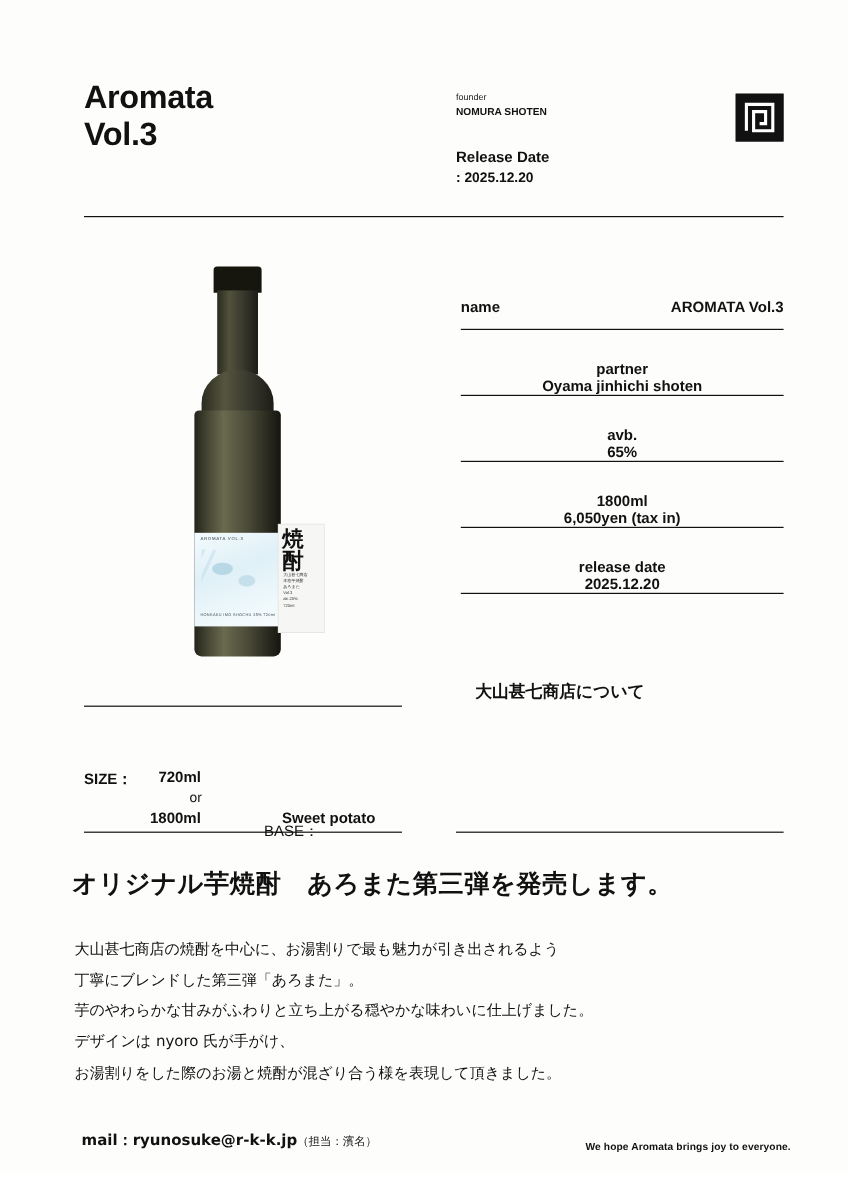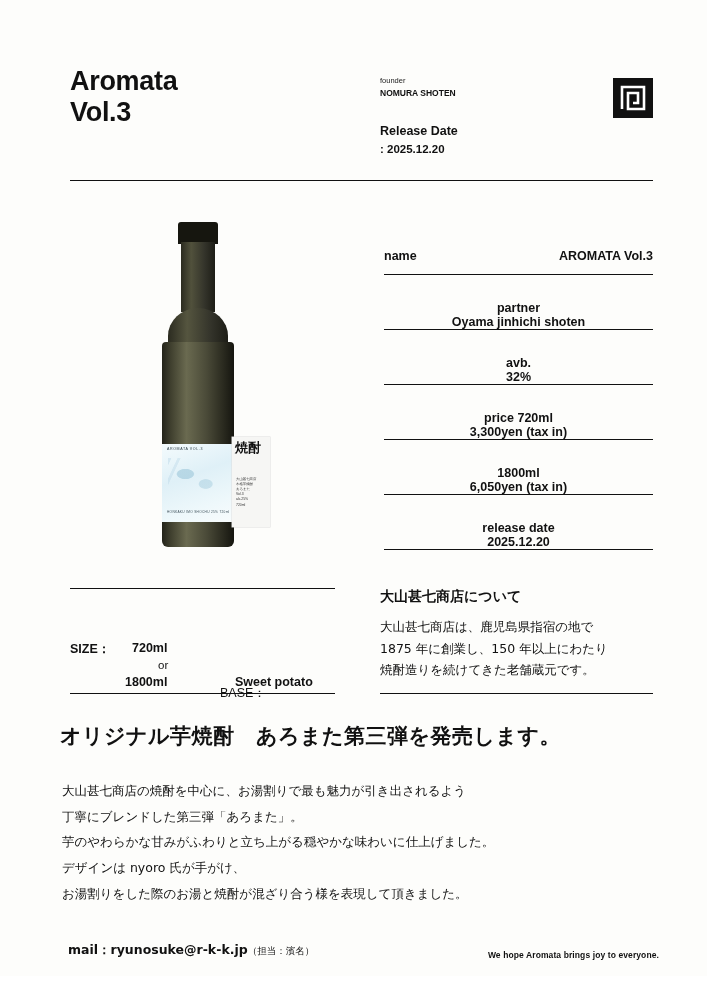--- a/index.html
+++ b/index.html
@@ -167,21 +167,21 @@
     top: 215px;
     width: 38px;
     height: 90px;
     background: #f6f6f4;
     box-shadow: 0 0 0 .5px #ddd;
   }
   .side-label-kanji {
     position: absolute;
     left: 3px;
     top: 4px;
-    font-size: 13px;
+    font-size: 18px;
     font-weight: bold;
     color: #111;
     line-height: 1;
     font-family: "DejaVu Sans", sans-serif;
   }
   .side-label-lines {
     position: absolute;
     left: 4px;
     top: 40px;
     font-size: 3.4px;
@@ -214,24 +214,23 @@
   }
   .spec-val {
     font-size: 12.5px;
     font-weight: bold;
     text-align: right;
   }
 
   
   .about {
     position: absolute;
-    left: 380px;
+    left: 396px;
     top: 568px;
     width: 280px;
-    margin-top: 20px;
   }
   .about-title {
     font-size: 14px;
     font-weight: bold;
     font-family: "DejaVu Sans", sans-serif;
     margin: 0 0 10px 0;
   }
   .about-body {
     font-size: 12.5px;
     line-height: 1.72;
@@ -384,41 +383,34 @@
     <div class="spec-row">
       <span class="spec-key">name</span>
       <span class="spec-val">AROMATA Vol.3</span>
     </div>
     <div class="spec-row">
       <span class="spec-key">partner</span>
       <span class="spec-val">Oyama jinhichi shoten</span>
     </div>
     <div class="spec-row">
       <span class="spec-key">avb.</span>
-      <span class="spec-val">32%</span>
-    </div>
-    <div class="spec-row">
-      <span class="spec-key">price 720ml</span>
-      <span class="spec-val">3,300yen (tax in)</span>
+      <span class="spec-val">65%</span>
     </div>
     <div class="spec-row">
       <span class="spec-key">1800ml</span>
       <span class="spec-val">6,050yen (tax in)</span>
     </div>
     <div class="spec-row">
       <span class="spec-key">release date</span>
       <span class="spec-val">2025.12.20</span>
     </div>
   </div>
 
   <div class="about">
     <div class="about-title">大山甚七商店について</div>
-    <div class="about-body">大山甚七商店は、鹿児島県指宿の地で
-1875 年に創業し、150 年以上にわたり
-焼酎造りを続けてきた老舗蔵元です。</div>
   </div>
 
   <div class="rule rule-size-top"></div>
   <div class="size-block">
     <span class="size-label">SIZE：</span>
     <span class="size-v1">720ml</span>
     <span class="size-or">or</span>
     <span class="size-v2">1800ml</span>
     <span class="base-label">BASE：</span>
     <span class="base-val">Sweet potato</span>

